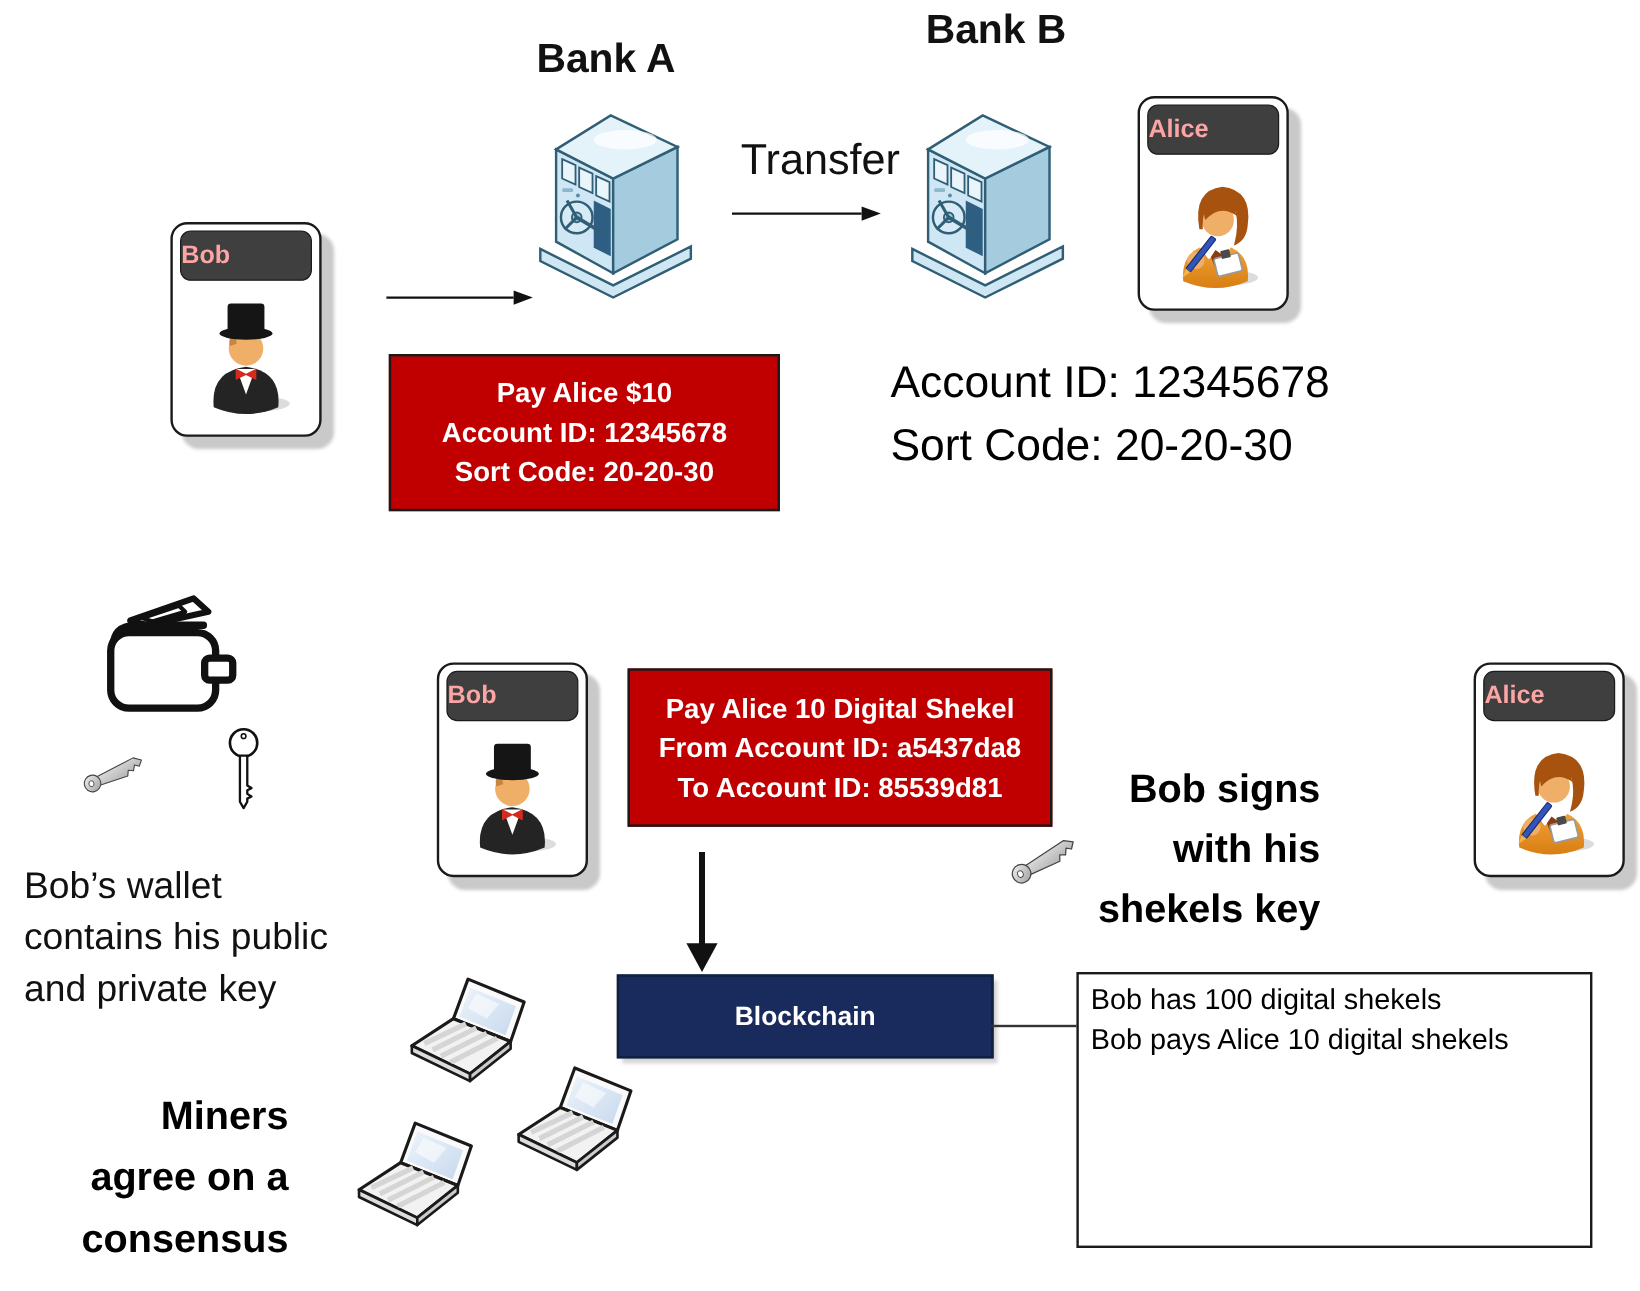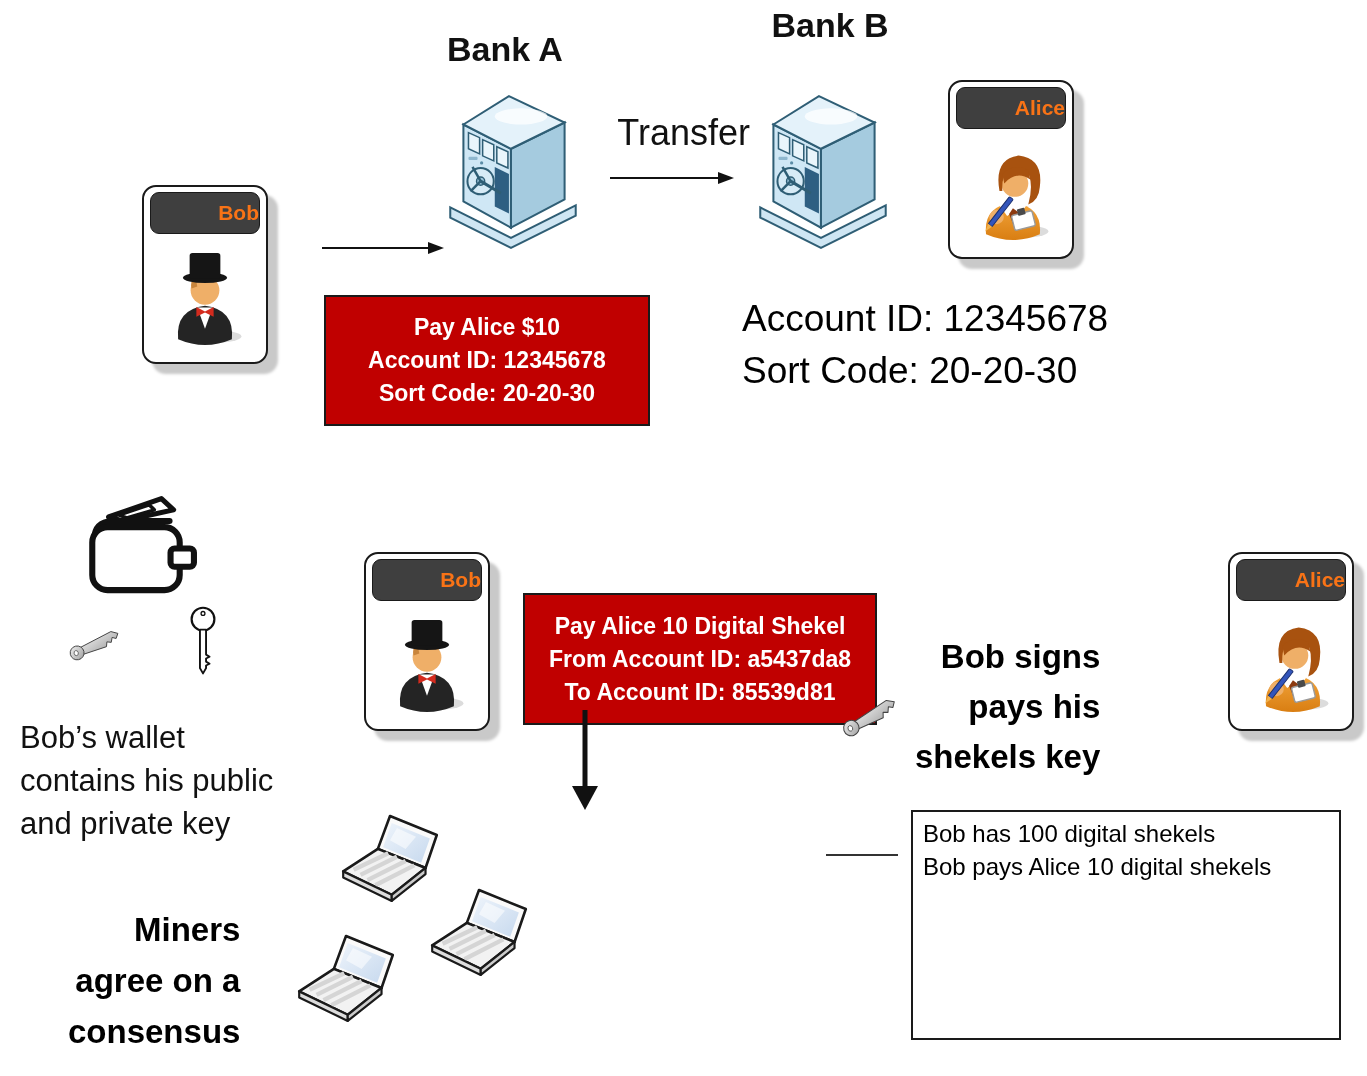--- a/index.html
+++ b/index.html
@@ -11,43 +11,43 @@
   
   .card{
     position:absolute;width:122px;height:175px;background:#fff;
     border:2px solid #1a1a1a;border-radius:14px;
     box-shadow:10px 10px 3px #c9c9c9;
     display:flex;flex-direction:column;align-items:center;
   }
   .card-header{
     margin-top:5px;width:108px;height:40px;background:#3f3f3f;
     border:1.5px solid #1a1a1a;border-radius:9px;
-    display:flex;align-items:center;justify-content:flex-end;
-    color:#f97316;font-weight:bold;font-size:21px;
+    display:flex;align-items:center;justify-content:flex-start;
+    color:#fca5a5;font-weight:bold;font-size:21px;
   }
   .card-body{flex:1;display:flex;align-items:center;justify-content:center;}
   .card-body svg{width:96px;height:110px;}
   
   .redbox{
     position:absolute;background:#C00000;border:2px solid #1a1a1a;
     color:#fff;font-weight:bold;text-align:center;font-size:23px;
     display:flex;flex-direction:column;justify-content:center;
     line-height:33px;
   }
   .bigtext{position:absolute;font-size:37px;line-height:52px;color:#000;}
   .boldcap{position:absolute;font-weight:bold;color:#000;text-align:right;}
   .navybox{
     position:absolute;background:#182B5C;border:2px solid #10203f;
     color:#fff;font-weight:bold;font-size:22px;
     display:flex;align-items:center;justify-content:center;
     box-shadow:4px 5px 3px #d4d4d4;
   }
   .notesbox{
     position:absolute;background:#fff;border:2px solid #1a1a1a;
-    font-size:24px;line-height:33px;padding:5px 10px;color:#000;margin-left:14px;
+    font-size:24px;line-height:33px;padding:5px 10px;color:#000;
   }
   .connector{position:absolute;background:#333;height:2px;}
 </style>
 </head>
 <body>
 
 <svg width="0" height="0" style="position:absolute">
   <defs>
     <linearGradient id="metal" x1="0" y1="0" x2="1" y2="1">
       <stop offset="0" stop-color="#f2f2f2"></stop>
@@ -234,56 +234,59 @@
     <div class="card-header">
       <span>Bob</span>
     </div>
     <div class="card-body">
       <svg>
           <use href="#sym-bob"></use>
         </svg>
     </div>
   </div>
 
-  <div class="redbox" style="left:523px;top:593px;width:350px;height:128px;">
+  <div class="redbox" style="left:523px;top:557px;width:350px;height:128px;">
     <div>Pay Alice 10 Digital Shekel</div>
     <div>From Account ID: a5437da8</div>
     <div>To Account ID: 85539d81</div>
   </div>
 
   <div class="abs" style="left:838px;top:652px;width:86px;height:86px;">
     <svg width="86" height="86" viewBox="0 0 86 86">
       <g transform="translate(0,30) rotate(-18 43 30) scale(0.72)">
           <use href="#sym-key-gray"></use>
         </g>
     </svg>
   </div>
 
   <div class="boldcap" style="left:915px;top:632px;font-size:33px;line-height:50px;">
     <div>Bob signs</div>
-    <div>pays his</div>
+    <div>with his</div>
     <div>shekels key</div>
   </div>
 
   <div class="card" style="left:1228px;top:552px;">
     <div class="card-header">
       <span>Alice</span>
     </div>
     <div class="card-body">
       <svg>
           <use href="#sym-alice"></use>
         </svg>
     </div>
   </div>
 
   <svg class="abs" style="left:569px;top:710px;" width="32" height="102">
     <line x1="16" y1="0" x2="16" y2="78" stroke="#111" stroke-width="5"></line>
     <polygon points="3,76 29,76 16,100" fill="#111"></polygon>
   </svg>
 
+  <div class="navybox" style="left:514px;top:812px;width:310px;height:66px;">
+    <span>Blockchain</span>
+  </div>
 
   <div class="connector" style="left:826px;top:854px;width:72px;"></div>
 
   <div class="notesbox" style="left:897px;top:810px;width:406px;height:216px;">
     <div>Bob has 100 digital shekels</div>
     <div>Bob pays Alice 10 digital shekels</div>
   </div>
 
   <div class="abs" style="left:338px;top:808px;width:104px;height:100px;">
     <svg width="104" height="100" viewBox="0 0 120 105">

